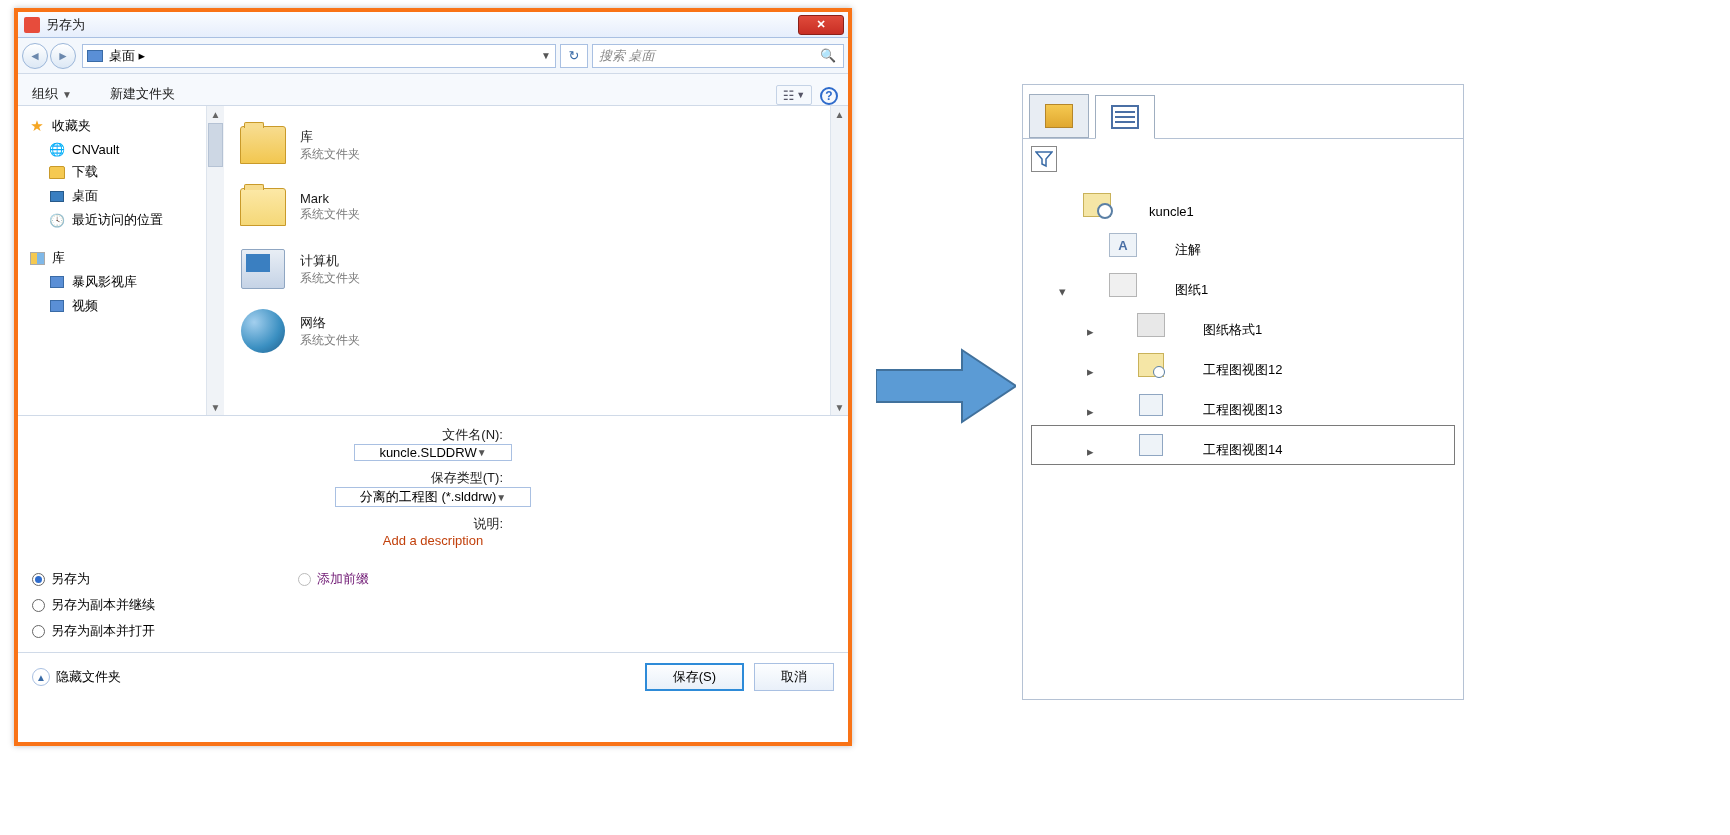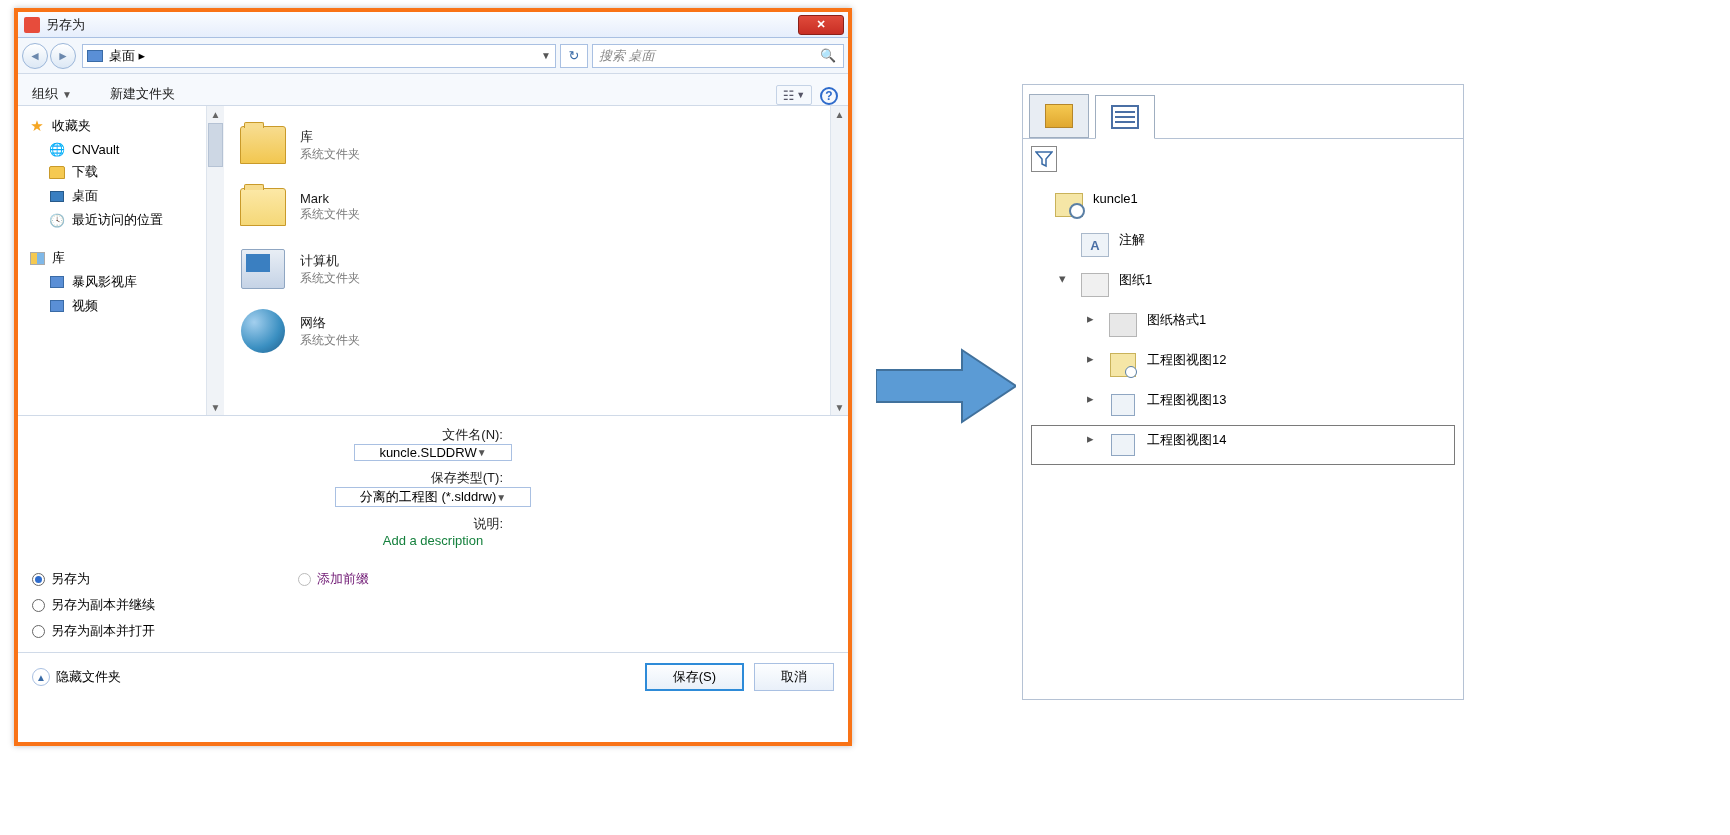--- a/index.html
+++ b/index.html
@@ -63,21 +63,21 @@
 .user-folder{background:linear-gradient(#fce8a6,#f5d878);}
 .globe{width:44px;height:44px;background:radial-gradient(circle at 30% 30%, #a3cfee, #3a8fc1 60%, #1f5b88);border-radius:50%;}
 .pc-ic{width:44px;height:40px;background:linear-gradient(#e8eef5,#c5d3e6);border:1px solid #8fa6c2;border-radius:2px;position:relative;}
 .pc-ic::after{content:"";position:absolute;left:4px;top:4px;width:24px;height:18px;background:#3a7fc1;}
 
 .form{padding:10px 14px 6px 14px;}
 .form-row{display:flex;align-items:center;margin-bottom:8px;flex-direction:column;}
 .form-row label{width:156px;text-align:right;padding-right:8px;color:#1a1a1a;}
 .form-row .combo{flex:1;height:24px;border:1px solid #a9c0e2;background:#fff;display:flex;align-items:center;padding:0 24px;}
 .form-row .combo .dd{margin-left:auto;color:#555;font-size:10px;}
-.desc-link{color:#15803d;}
+.desc-link{color:#c2410c;}
 
 .options{padding:4px 14px 8px 14px;display:flex;}
 .opt-left{width:250px;}
 .opt-mid{flex:1;}
 .opt-row{display:flex;align-items:center;padding:4px 0;}
 .radio{width:13px;height:13px;border:1px solid #666;border-radius:50%;margin-right:6px;display:flex;align-items:center;justify-content:center;}
 .radio.sel::after{content:"";width:7px;height:7px;background:#2e6bcb;border-radius:50%;}
 .radio.dis{border-color:#bbb;}
 .chk{width:13px;height:13px;border:1px solid #666;margin-right:6px;background:#fff;}
 .disabled-text{color:#701a75;text-align:right;}
@@ -104,21 +104,21 @@
 .tree-tab.active{background:#fff;border-bottom:1px solid #fff;position:relative;top:1px;}
 .tree-tab .glyph{width:28px;height:24px;}
 .fm-ic{background:linear-gradient(#f5c951,#e0a830);border:1px solid #b5862a;}
 .list-ic{background:#fff;border:2px solid #4a6fa5;display:flex;flex-direction:column;justify-content:space-around;padding:2px;}
 .list-ic span{height:2px;background:#4a6fa5;}
 .filter-row{height:40px;display:flex;align-items:center;padding:4px 8px;}
 .funnel{width:26px;height:26px;border:1px solid #888;display:flex;align-items:center;justify-content:center;}
 .funnel svg{width:18px;height:18px;}
 
 .tree-body{padding:6px 8px;font-size:20px;}
-.tree-node{display:flex;align-items:flex-start;padding:6px 2px;}
+.tree-node{display:flex;align-items:flex-end;padding:6px 2px;gap:28px;}
 .tree-node .expander{width:18px;color:#555;font-size:13px;margin-right:2px;}
 .tree-node .node-ic{width:32px;height:28px;margin-right:8px;display:flex;align-items:center;justify-content:center;}
 .tree-indent-1{padding-left:28px;}
 .tree-indent-2{padding-left:56px;}
 .tree-node.selected{outline:1px solid #7a7a7a;outline-offset:-1px;}
 .draw-ic{width:28px;height:24px;background:#f5e6a6;border:1px solid #c9b25a;position:relative;}
 .draw-ic::after{content:"";position:absolute;right:-3px;bottom:-3px;width:12px;height:12px;border:2px solid #5a7fa5;border-radius:50%;background:#fff;}
 .ann-ic{width:28px;height:24px;background:#eef3f8;border:1px solid #aab9cb;display:flex;align-items:center;justify-content:center;color:#4a6fa5;font-weight:bold;}
 .sheet-ic{width:28px;height:24px;background:#f0f0f0;border:1px solid #b5b5b5;}
 .fmt-ic{width:28px;height:24px;background:#e8e8e8;border:1px solid #b5b5b5;}

